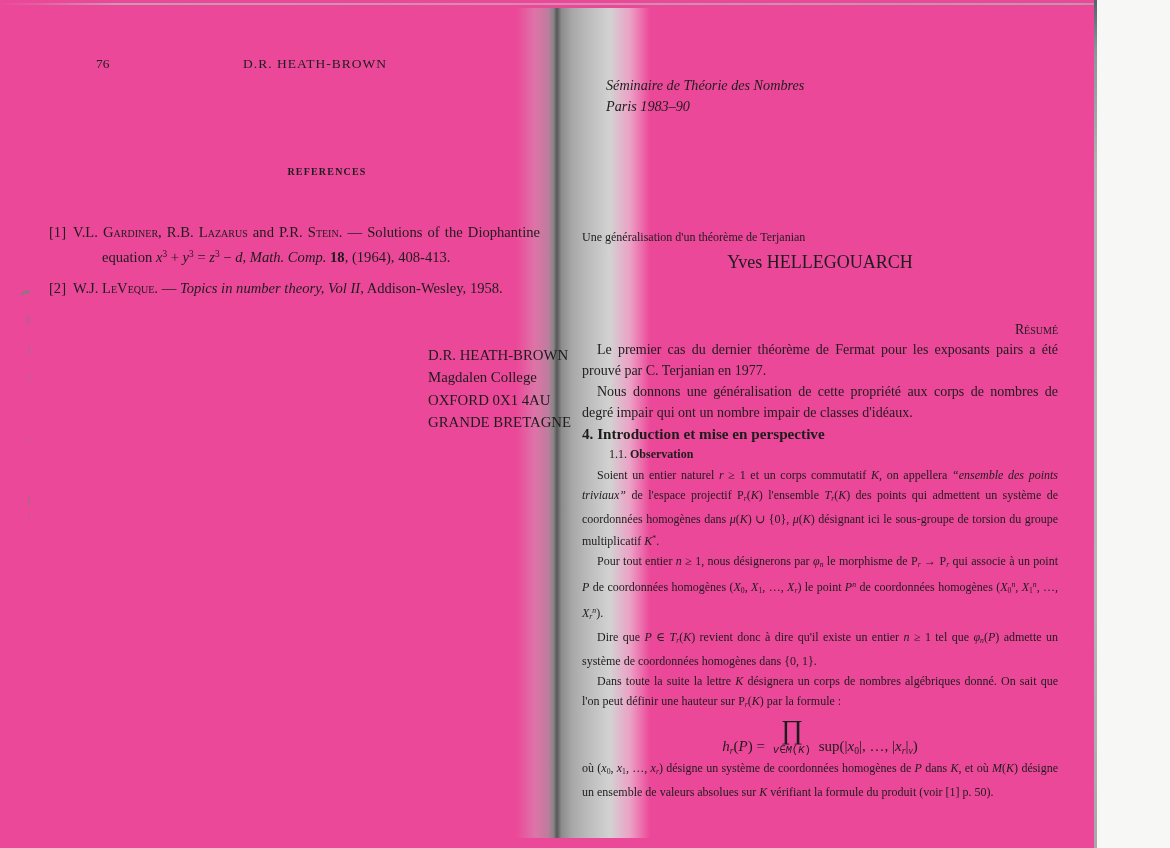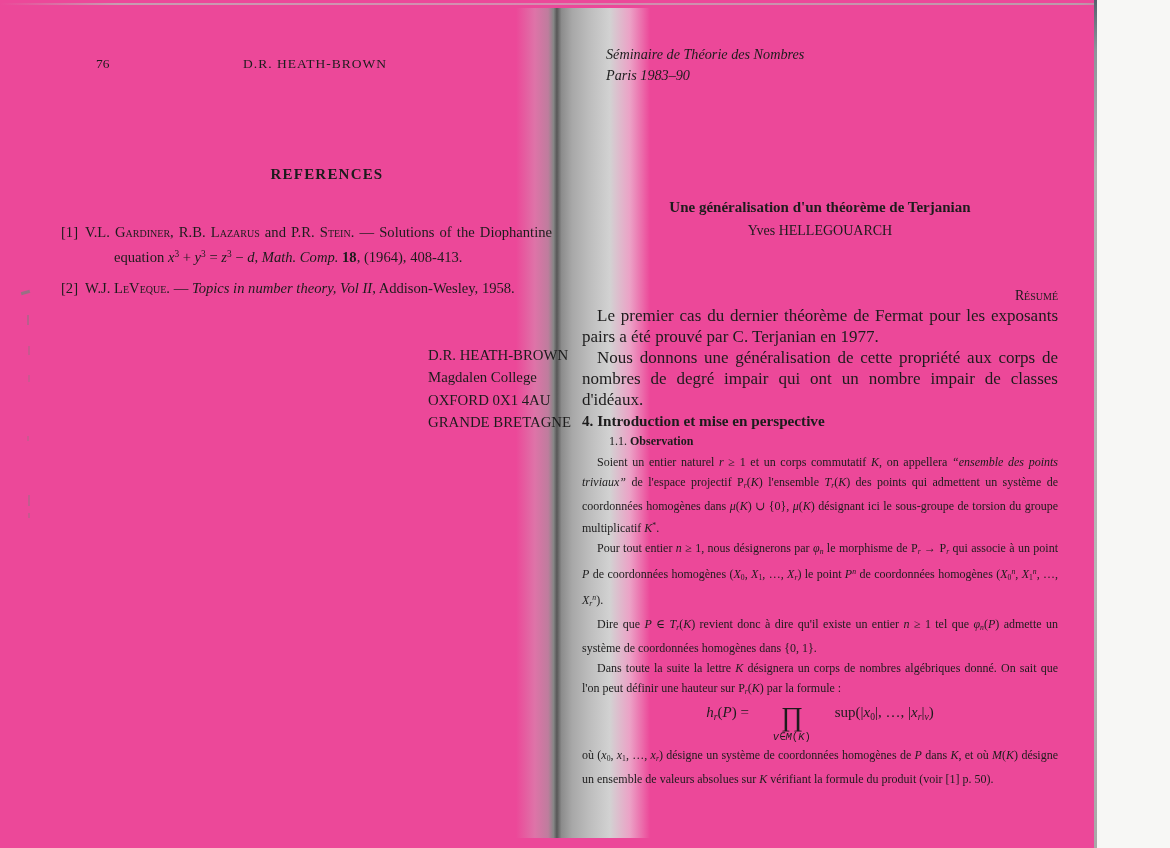--- a/index.html
+++ b/index.html
@@ -41,39 +41,39 @@
   .b { font-weight:bold; }
   .sc { font-variant:small-caps; }
   .sub { font-size:64%; vertical-align:-0.28em; }
   .sup { font-size:64%; vertical-align:0.5em; }
 
   
   .page-number { position:absolute; left:96px; top:56px; font-size:13.5px; }
   .running-header { position:absolute; left:190px; top:56px; width:250px; text-align:center;
     font-size:13.5px; letter-spacing:1px; }
   .refs-heading { position:absolute; left:227px; top:166px; width:200px; text-align:center;
-    font-weight:bold; font-size:15px; letter-spacing:1.2px; }
-  .refs { position:absolute; left:60px; top:221px; width:492px;
+    font-weight:bold; font-size:10px; letter-spacing:1.2px; }
+  .refs { position:absolute; left:48px; top:221px; width:492px;
     font-size:14.6px; line-height:22px; text-align:justify; }
   .ref { margin:0 0 9px 54px; text-indent:-53px; }
   .ref-label { margin-right:7px; }
   .address { position:absolute; left:428px; top:344px; font-size:14.8px; line-height:22.3px; }
 
   
-  .right-page { position:absolute; left:582px; top:44px; width:476px; }
+  .right-page { position:absolute; left:582px; top:75px; width:476px; }
   .series { margin-left:24px; font-style:italic; font-size:14.2px; line-height:21px; }
-  .title { margin-top:113px; text-align:center; font-size:15px;font-weight:bold; }
-  .author { margin-top:7px; text-align:center; font-size:14px; }
+  .title { margin-top:113px; text-align:left; font-size:12px; }
+  .author { margin-top:7px; text-align:center; font-size:18px; }
   .resume-head { margin-top:47px; margin-left:17px; font-variant:small-caps; font-size:13.8px; line-height:19px;text-align:right; }
-  .resume-para { margin:0; font-size:17px; line-height:21px; text-align:justify; text-indent:15px; }
+  .resume-para { margin:0; font-size:14px; line-height:21px; text-align:justify; text-indent:15px; }
   .sec-head { margin:0; font-weight:bold; font-size:15.2px; line-height:21px; }
   .subsec-head { margin:0 0 0 27px; font-size:12px; line-height:21px; }
   .body-para { margin:0; font-size:12px; line-height:20px; text-align:justify; text-indent:15px; }
   .body-para.no-indent { text-indent:0; }
-  .formula { display:flex; justify-content:center; align-items:flex-start; gap:24px; margin:2px 0; font-size:15px; }
+  .formula { display:flex; justify-content:center; align-items:flex-end; gap:8px; margin:2px 0; font-size:15px; }
   .prod-col { display:inline-flex; flex-direction:column; align-items:center; line-height:1; }
   .prod-sym { font-size:27px; line-height:1; }
   .prod-sub { font-size:10.5px; margin-top:1px;font-family:Liberation Mono, monospace; }
   .f-lhs, .f-rhs { white-space:nowrap; }
 </style>
 </head>
 <body>
 
 <div class="canvas">
 

